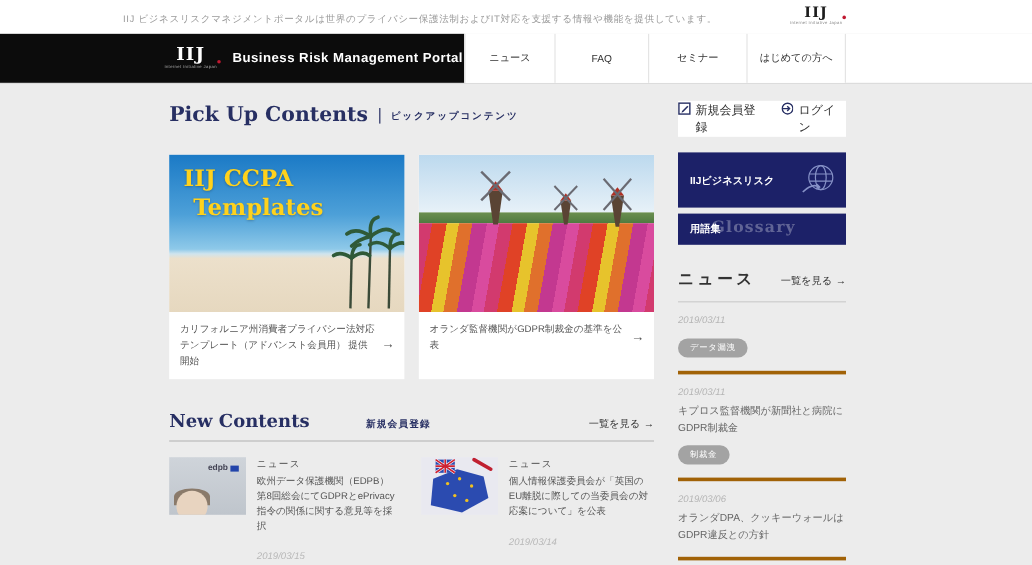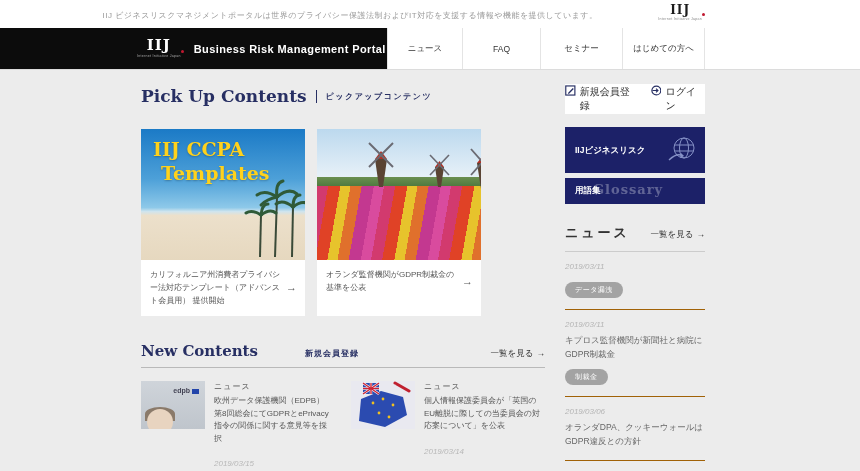--- a/index.html
+++ b/index.html
@@ -44,21 +44,21 @@
   .main { width:404px; }
   .sidebar { width:140px; margin-left:20px; }
 
   
   .sec-head { display:flex; align-items:center; height:24px; margin-bottom:21px; }
   .h-en { font-family:"DejaVu Serif", serif; font-weight:bold; font-size:17px; color:#272f63; }
   .h-sep { width:1px; height:13px; background:#272f63; margin:0 9px; }
   .h-ja { font-size:8px; font-weight:bold; color:#272f63; letter-spacing:1.5px; }
 
   .cards { display:flex; gap:12px; }
-  .card { width:164px; background:#fff; cursor:pointer; }
+  .card { width:196px; background:#fff; cursor:pointer; }
   .card-img { height:131px; position:relative; overflow:hidden; }
   .img-beach { background:linear-gradient(180deg,#1b7ac6 0%,#4da0d8 38%,#8ec9e9 60%,#cfe4ee 63%,#ece0cb 66%,#e6d8bf 100%); }
   .beach-text {
     position:absolute; top:9px; left:12px;
     font-family:"DejaVu Serif", serif; font-weight:bold; font-size:19px;
     color:#ffd21c; line-height:1.25; text-shadow:0 1px 2px rgba(0,0,0,.25);
   }
   .beach-text .l2 { margin-left:8px; }
   .palms { position:absolute; right:0; top:28px; }
   .img-tulip .sky { position:absolute; top:0; left:0; right:0; height:48px; background:linear-gradient(180deg,#bcd9ee,#e7f1f8); }
@@ -105,21 +105,21 @@
   .banner { background:#1c2168; color:#fff; font-weight:bold; position:relative; overflow:hidden; cursor:pointer; }
   .banner1 { margin-top:13px; height:46px; font-size:8.5px; display:flex; flex-direction:column; justify-content:center; padding-left:10px; line-height:1.7; }
   .banner1 svg { position:absolute; right:6px; top:7px; opacity:.85; }
   .banner2 { margin-top:5px; height:26px; font-size:8.5px; display:flex; align-items:center; padding-left:10px; }
   .glossary-wm { position:absolute; left:28px; top:4px; font-family:"DejaVu Serif", serif; font-size:13px; color:rgba(255,255,255,.3); letter-spacing:1px; font-weight:bold; }
 
   .side-news { margin-top:20px; }
   .sn-head { display:flex; align-items:baseline; }
   .sn-title { font-size:13px; font-weight:bold; color:#333; letter-spacing:3px; }
   .sn-rule { border:none; border-top:1px solid #ccc; margin-top:9px; }
-  .sn-item { padding:10px 0 11px; border-bottom:1px solid #a16207; cursor:pointer; }
+  .sn-item { padding:10px 0 11px; border-bottom:3px solid #a16207; cursor:pointer; }
   .sn-date { font-size:8px; font-style:italic; color:#b5b5b5; margin-bottom:4px; }
   .sn-text { font-size:8.5px; color:#666; line-height:1.7; }
   .sn-tag { display:inline-block; margin-top:7px; background:#a3a3a3; color:#fff; font-size:7px; padding:3px 10px; border-radius:9px; letter-spacing:.5px; }
 </style>
 </head>
 <body>
 
 <div class="topbar">
   <div class="topbar-desc">IIJ ビジネスリスクマネジメントポータルは世界のプライバシー保護法制およびIT対応を支援する情報や機能を提供しています。</div>
   <div class="corp-logo">

